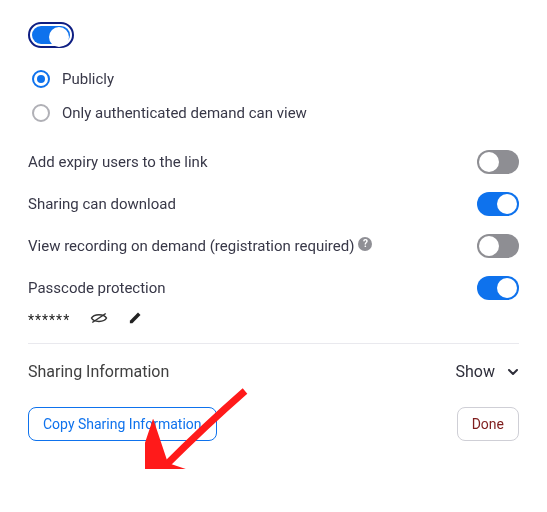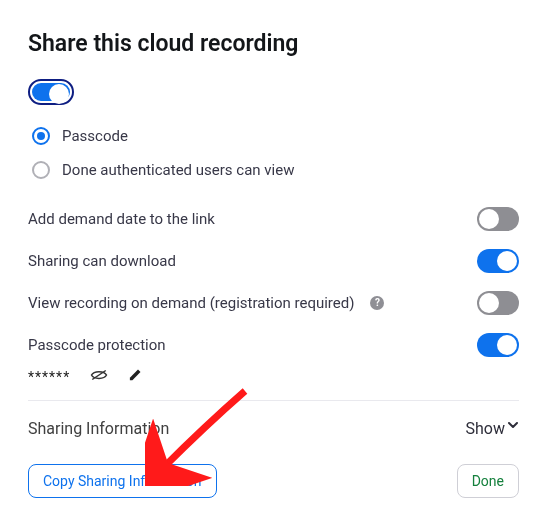--- a/index.html
+++ b/index.html
@@ -91,22 +91,21 @@
     position: absolute;
     top: 3px; left: 3px;
     width: 8px; height: 8px;
     background: #0e72ed;
     border-radius: 50%;
   }
   .radio-label { font-size: 15px; color: #383848; }
 
   .inline-help {
     display: inline-flex;
-    align-items: center;
-    gap: 16px;
+    gap: 4px;
   }
   .help-icon {
     width: 14px; height: 14px;
     border-radius: 50%;
     background: #8f8f95;
     color: #fff;
     font-size: 10px;
     line-height: 14px;
     text-align: center;
     font-weight: 700;
@@ -137,22 +136,22 @@
     align-items: center;
     justify-content: space-between;
     margin-bottom: 26px;
   }
   .section-row .label {
     font-size: 16px;
     color: #404040;
   }
   .show-toggle {
     display: inline-flex;
-    align-items: flex-start;
-    gap: 2px;
+    align-items: flex-end;
+    gap: 12px;
     font-size: 16px;
     color: #2e2e3a;
     cursor: pointer;
     margin-left: 17px;
   }
   .chevron {
     font-size: 13px;
   }
 
   .footer {
@@ -171,56 +170,55 @@
     cursor: pointer;
     user-select: none;
   }
   .btn-link {
     border: 1px solid #0e72ed;
     color: #0e72ed;
     background: #fff;
   }
   .btn-default {
     border: 1px solid #cfcfd6;
-    color: #15803d;
+    color: #7f1d1d;
     background: #fff;
   }
 
   
   .arrow-overlay {
     position: absolute;
     pointer-events: none;
   }
 </style>
 </head>
 <body>
 
 <div class="panel" style="position:relative;">
 
-  <h1 class="title">Share this cloud recording</h1>
 
   <div class="row">
     <div class="toggle hero on">
       <div class="knob"></div>
     </div>
   </div>
 
   <div class="radios">
     <div class="radio-row">
       <span class="radio checked"></span>
-      <span class="radio-label">Passcode</span>
+      <span class="radio-label">Publicly</span>
     </div>
     <div class="radio-row">
       <span class="radio"></span>
-      <span class="radio-label">Done authenticated users can view</span>
-    </div>
-  </div>
-
-  <div class="row">
-    <span class="label">Add demand date to the link</span>
+      <span class="radio-label">Only authenticated demand can view</span>
+    </div>
+  </div>
+
+  <div class="row">
+    <span class="label">Add expiry users to the link</span>
     <div class="toggle off">
       <div class="knob"></div>
     </div>
   </div>
 
   <div class="row">
     <span class="label">Sharing can download</span>
     <div class="toggle on">
       <div class="knob"></div>
     </div>

